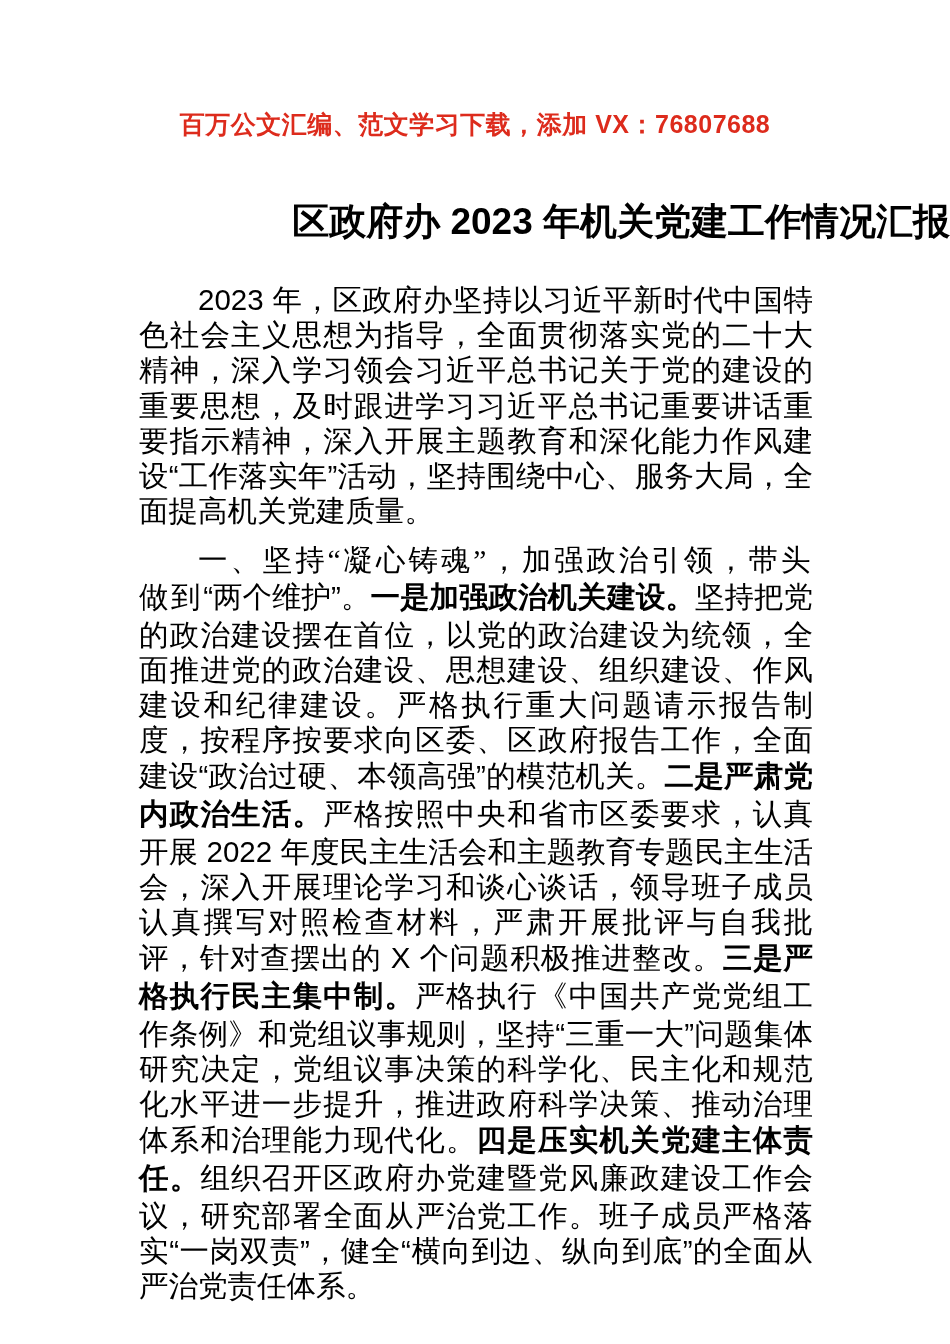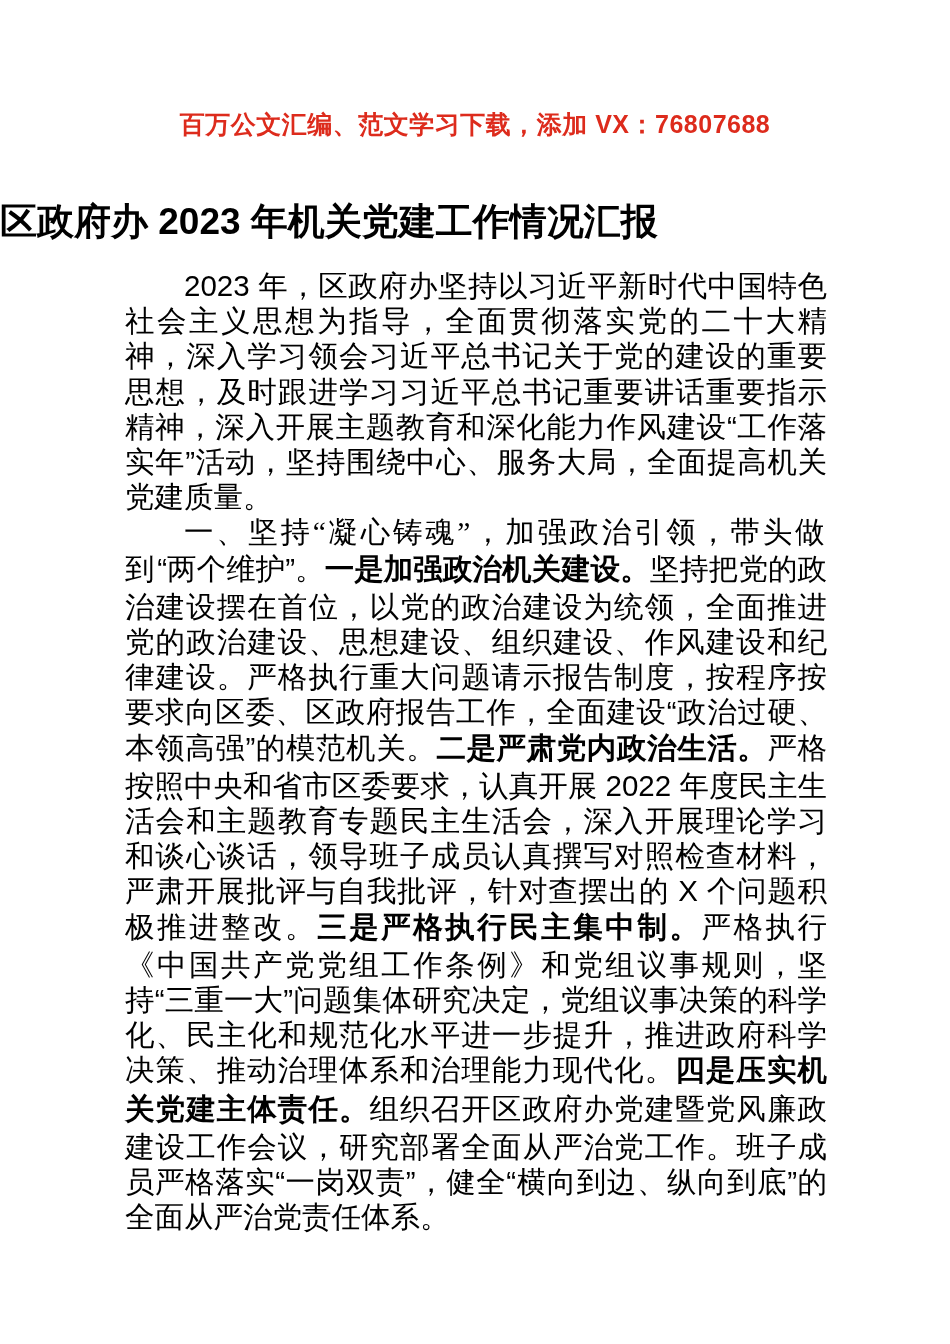--- a/index.html
+++ b/index.html
@@ -34,35 +34,35 @@
     letter-spacing: 0.5px;
     font-family: "Liberation Sans", "DejaVu Sans", sans-serif;
     white-space: nowrap;
     margin-top: 28px;
   }
   .doc-title {
     position: absolute;
     top: 172px;
     left: 0;
     width: 950px;
-    text-align: left;
+    text-align: right;
     font-size: 37px;
     font-weight: 700;
     letter-spacing: 0px;
     font-family: "Liberation Sans", "DejaVu Sans", sans-serif;
     white-space: nowrap;
   }
   .body-col {
     position: absolute;
     top: 268px;
     left: 125px;
     width: 702px;
   }
   p.para {
-    margin: 0;
+    margin: 14px;
     padding: 0;
     font-size: 29.5px;
     line-height: 35.2px;
     text-align: justify;
     text-justify: inter-ideograph;
     text-indent: 2em;
     font-family: "Liberation Sans", "DejaVu Sans", sans-serif;
     font-weight: 400;
     letter-spacing: 0px;
   }

